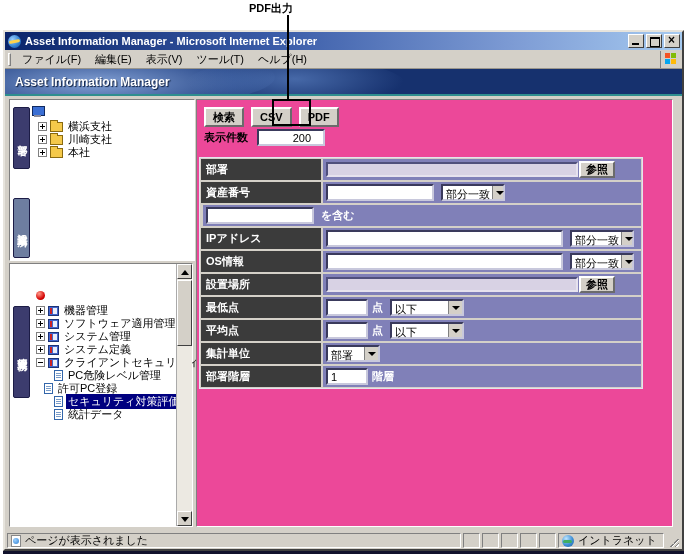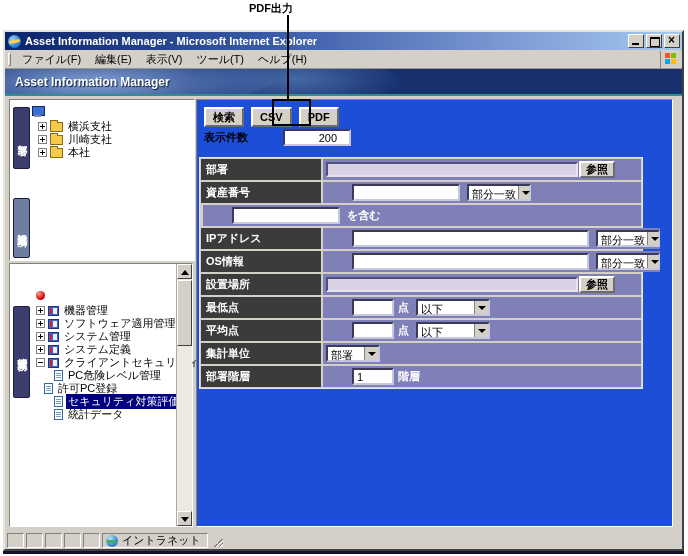--- a/index.html
+++ b/index.html
@@ -88,29 +88,29 @@
 
   
   .vscroll { position:absolute; right:0; top:0; width:16px; bottom:0; background:#ece9e2; border-left:1px solid #aaa; }
   .sbtn { position:absolute; left:0; width:15px; height:15px; background:#d4d0c8; border:1px solid; border-color:#fff #404040 #404040 #fff; }
   .sbtn.up { top:0; } .sbtn.down { bottom:0; }
   .tri-up   { position:absolute; left:3px; top:5px; width:0; height:0; border-left:4px solid transparent; border-right:4px solid transparent; border-bottom:5px solid #000; }
   .tri-downg{ position:absolute; left:3px; top:5px; width:0; height:0; border-left:4px solid transparent; border-right:4px solid transparent; border-top:5px solid #000; }
   .sthumb { position:absolute; left:0; top:16px; width:15px; height:66px; background:#d4d0c8; border:1px solid; border-color:#fff #404040 #404040 #fff; }
 
   
-  .right-panel { position:absolute; left:191px; top:3px; width:477px; height:428px; background:#1d4ed8;
+  .right-panel { position:absolute; left:191px; top:3px; width:477px; height:428px; background:#ec4899;
                  border:1px solid; border-color:#808080 #fff #fff #808080; }
   .btn3d { background:#d4d0c8; border:2px solid; border-color:#fff #6b6b6b #6b6b6b #fff; font-family:inherit; font-size:11px; font-weight:bold; cursor:pointer; line-height:1; }
   .toolbar { position:absolute; left:7px; top:7px; display:flex; gap:7px; }
   .toolbar .btn3d { height:20px; padding:0 7px; }
 
   .disp-row { position:absolute; left:7px; top:29px; display:flex; align-items:center; gap:9px; }
   .disp-label { font-weight:bold; }
-  .txt { background:#fff; border:2px solid; border-color:#3a3a5c #c8c8dc #c8c8dc #3a3a5c; font-family:inherit; font-size:11px; height:17px; padding:0 3px;margin-left:26px; }
+  .txt { background:#fff; border:2px solid; border-color:#3a3a5c #c8c8dc #c8c8dc #3a3a5c; font-family:inherit; font-size:11px; height:17px; padding:0 3px; }
   .disp-input { width:68px; text-align:right; padding-right:12px; }
 
   .ftable { position:absolute; left:2px; top:57px; width:444px; border:1px solid #e4e4ee; padding:1px; background:#d4d0c8; }
   .frow { display:flex; height:21px; margin-bottom:2px; }
   .frow:last-child { margin-bottom:0; }
   .flabel { width:120px; background:#3b3b3b; color:#fff; font-weight:bold; display:flex; align-items:center; padding-left:5px; flex:0 0 auto; }
   .fzone { flex:1; margin-left:2px; background:#8080b8; display:flex; align-items:center; padding-left:3px; position:relative; }
   .ro-field { width:252px; height:15px; background:#d8d2e4; border:2px solid; border-color:#50507c #e6e2ee #e6e2ee #50507c; }
   .browse { position:absolute; right:26px; height:17px; padding:0 5px; }
   .w108 { width:108px; } .w237 { width:237px; } .w42 { width:42px; }
@@ -388,20 +388,24 @@
             <input class="txt w42" value="1" style="">
             <span class="wsuffix ml4">階層</span>
           </div>
         </div>
 
       </div>
     </div>
   </div>
 
   <div class="statusbar">
+    <span class="spane msg">
+      <span class="doc-icon"></span>
+      <span>ページが表示されました</span>
+    </span>
     <span class="spane small"></span>
     <span class="spane small"></span>
     <span class="spane small"></span>
     <span class="spane small"></span>
     <span class="spane small"></span>
     <span class="spane zone">
       <span class="globe-icon"></span>
       <span>イントラネット</span>
     </span>
     <span class="grip"></span>

